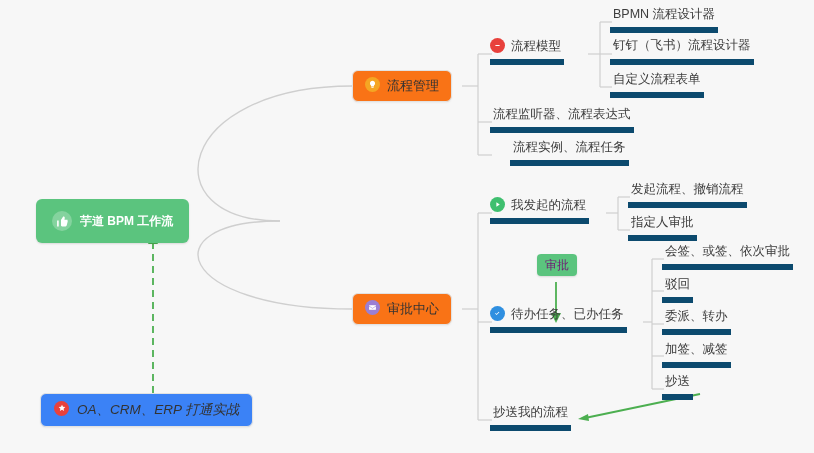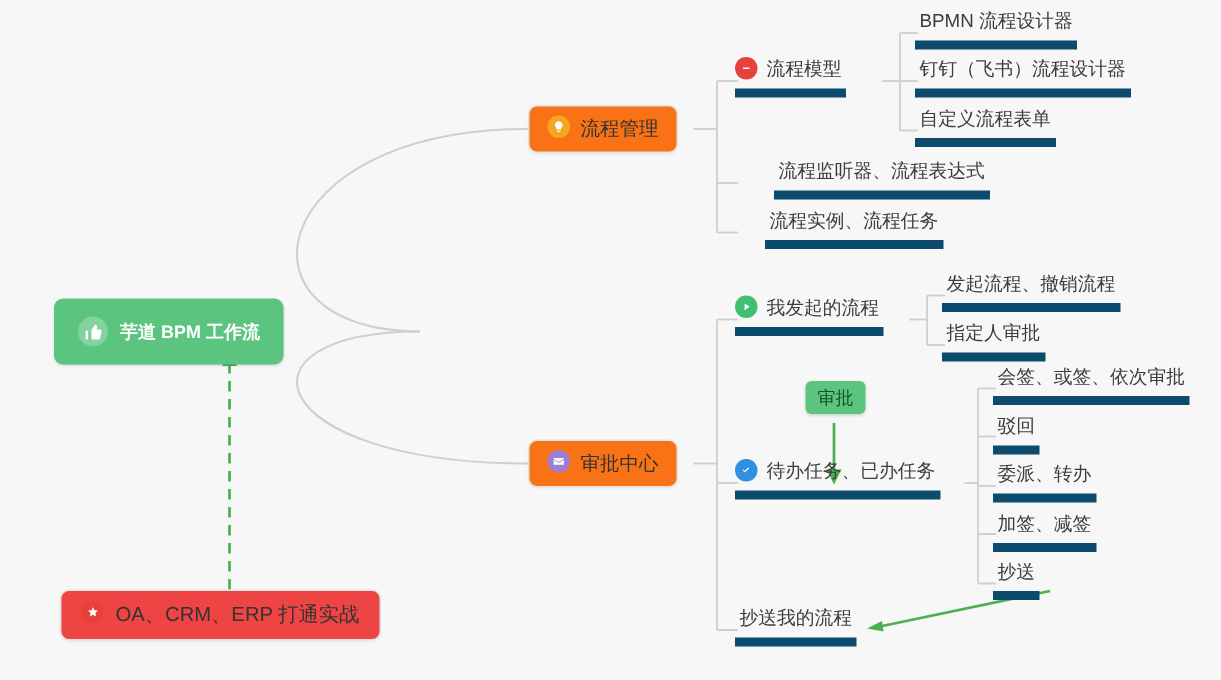--- a/index.html
+++ b/index.html
@@ -72,40 +72,41 @@
   .ic-purple { background:#9b7fd4; }
   .ic-green { background:#3fbf6f; }
   .ic-blue { background:#2f8fe0; }
   .ic-white-ring { background:rgba(255,255,255,0.25); }
 
   .ic svg { display:block; }
 
   
   .tag {
     background:#5bc47e;
-    color:#14532d;
+    color:#701a75;
     font-size:12px;
     border-radius:4px;
     padding:4px 8px;
     height:22px;
     display:flex; align-items:center;
     box-shadow:0 1px 2px rgba(0,0,0,0.12);
   }
 
   
   .note {
-    background:#ef4444;
+    background:#3b82f6;
     border:1px solid #e2e2e2;
     border-radius:6px;
     height:34px;
     display:flex; align-items:center; gap:8px;
     padding:0 13px;
     font-size:13.5px;
     color:#333333;
     box-shadow:0 1px 2px rgba(0,0,0,0.06);
+    font-style:italic;
   }
 </style>
 </head>
 <body>
 
 <div id="canvas">
 
   <svg class="lines" viewBox="0 0 814 453">
 
     <path d="M280 221 C 150 221 175 86 352 86" fill="none" stroke="#cfcfcf" stroke-width="1.4"></path>
@@ -176,28 +177,28 @@
       <svg viewBox="0 0 24 24" width="9" height="9" fill="#ffffff">
           <rect x="6" y="10.8" width="12" height="2.4" rx="1"></rect>
         </svg>
     </span>
     <span>流程模型</span>
   </div>
 
   <div class="node leaf" style="left:610px; top:11px;">
     <span>BPMN 流程设计器</span>
   </div>
-  <div class="node leaf" style="left:610px; top:43px;">
+  <div class="node leaf" style="left:610px; top:43px;font-family:Liberation Mono, monospace;">
     <span>钉钉（飞书）流程设计器</span>
   </div>
   <div class="node leaf" style="left:610px; top:76px;">
     <span>自定义流程表单</span>
   </div>
 
-  <div class="node leaf" style="left:516px; top:111px;text-align:right;">
+  <div class="node leaf" style="left:490px; top:111px;text-align:right;">
     <span>流程监听器、流程表达式</span>
   </div>
   <div class="node leaf" style="left:490px; top:144px;margin-left:20px;">
     <span>流程实例、流程任务</span>
   </div>
 
   <div class="node boxed" style="left:352px; top:293px;">
     <span class="ic ic-purple">
       <svg viewBox="0 0 24 24" width="9" height="9" fill="#ffffff">
           <path d="M3 6h18v12H3z" opacity="0.25"></path>

